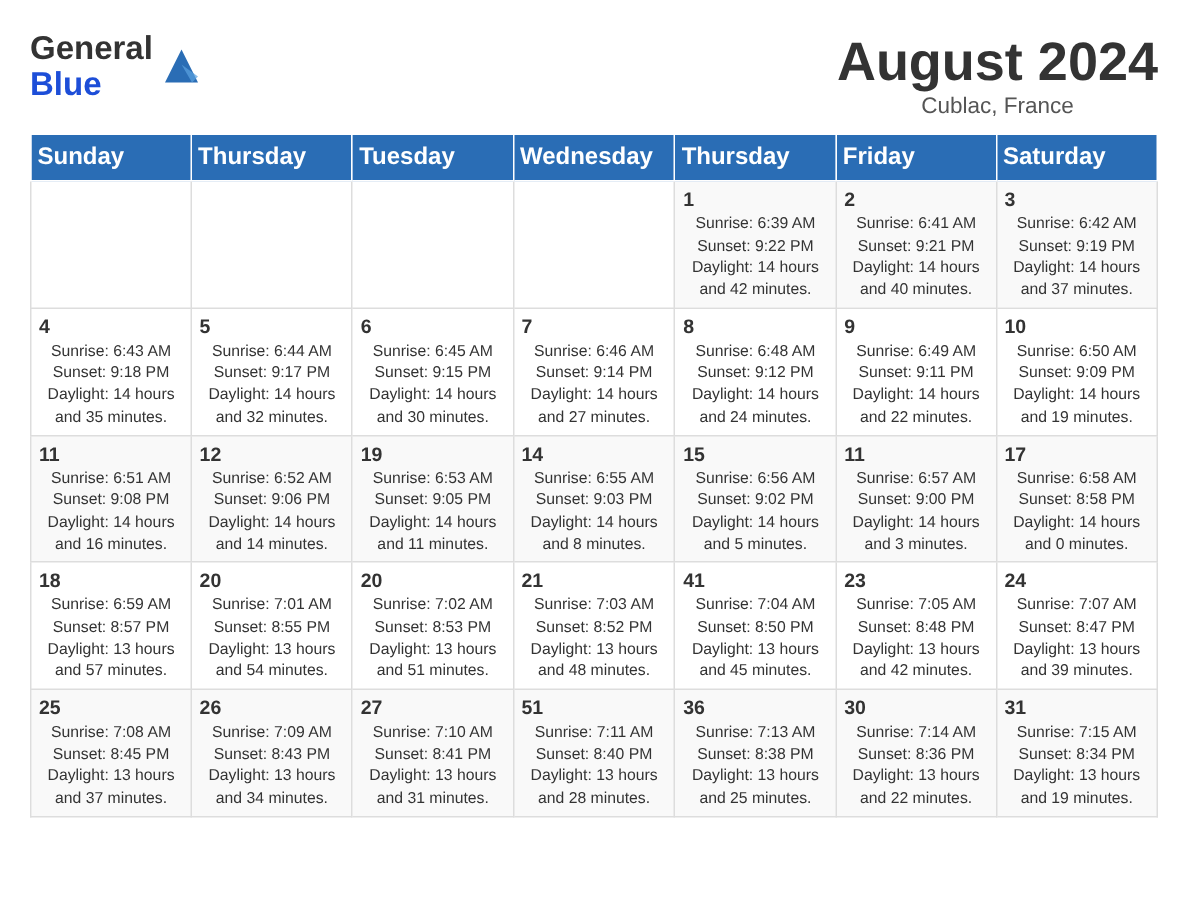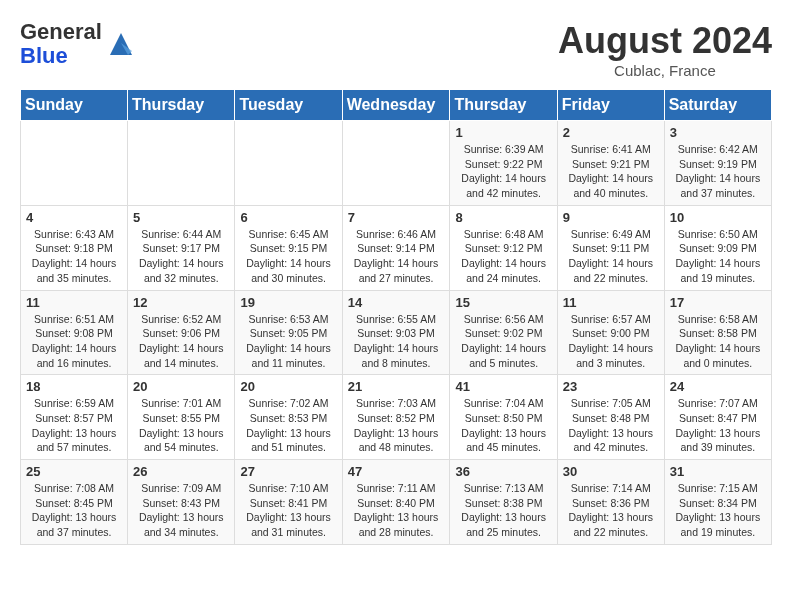--- a/index.html
+++ b/index.html
@@ -236,21 +236,21 @@
         </td>
         <td>
           <span class="day-number">26</span>
           <div class="day-info">Sunrise: 7:09 AM<br>Sunset: 8:43 PM<br>Daylight: 13 hours<br>and 34 minutes.</div>
         </td>
         <td>
           <span class="day-number">27</span>
           <div class="day-info">Sunrise: 7:10 AM<br>Sunset: 8:41 PM<br>Daylight: 13 hours<br>and 31 minutes.</div>
         </td>
         <td>
-          <span class="day-number">47</span>
+          <span class="day-number">51</span>
           <div class="day-info">Sunrise: 7:11 AM<br>Sunset: 8:40 PM<br>Daylight: 13 hours<br>and 28 minutes.</div>
         </td>
         <td>
           <span class="day-number">36</span>
           <div class="day-info">Sunrise: 7:13 AM<br>Sunset: 8:38 PM<br>Daylight: 13 hours<br>and 25 minutes.</div>
         </td>
         <td>
           <span class="day-number">30</span>
           <div class="day-info">Sunrise: 7:14 AM<br>Sunset: 8:36 PM<br>Daylight: 13 hours<br>and 22 minutes.</div>
         </td>

